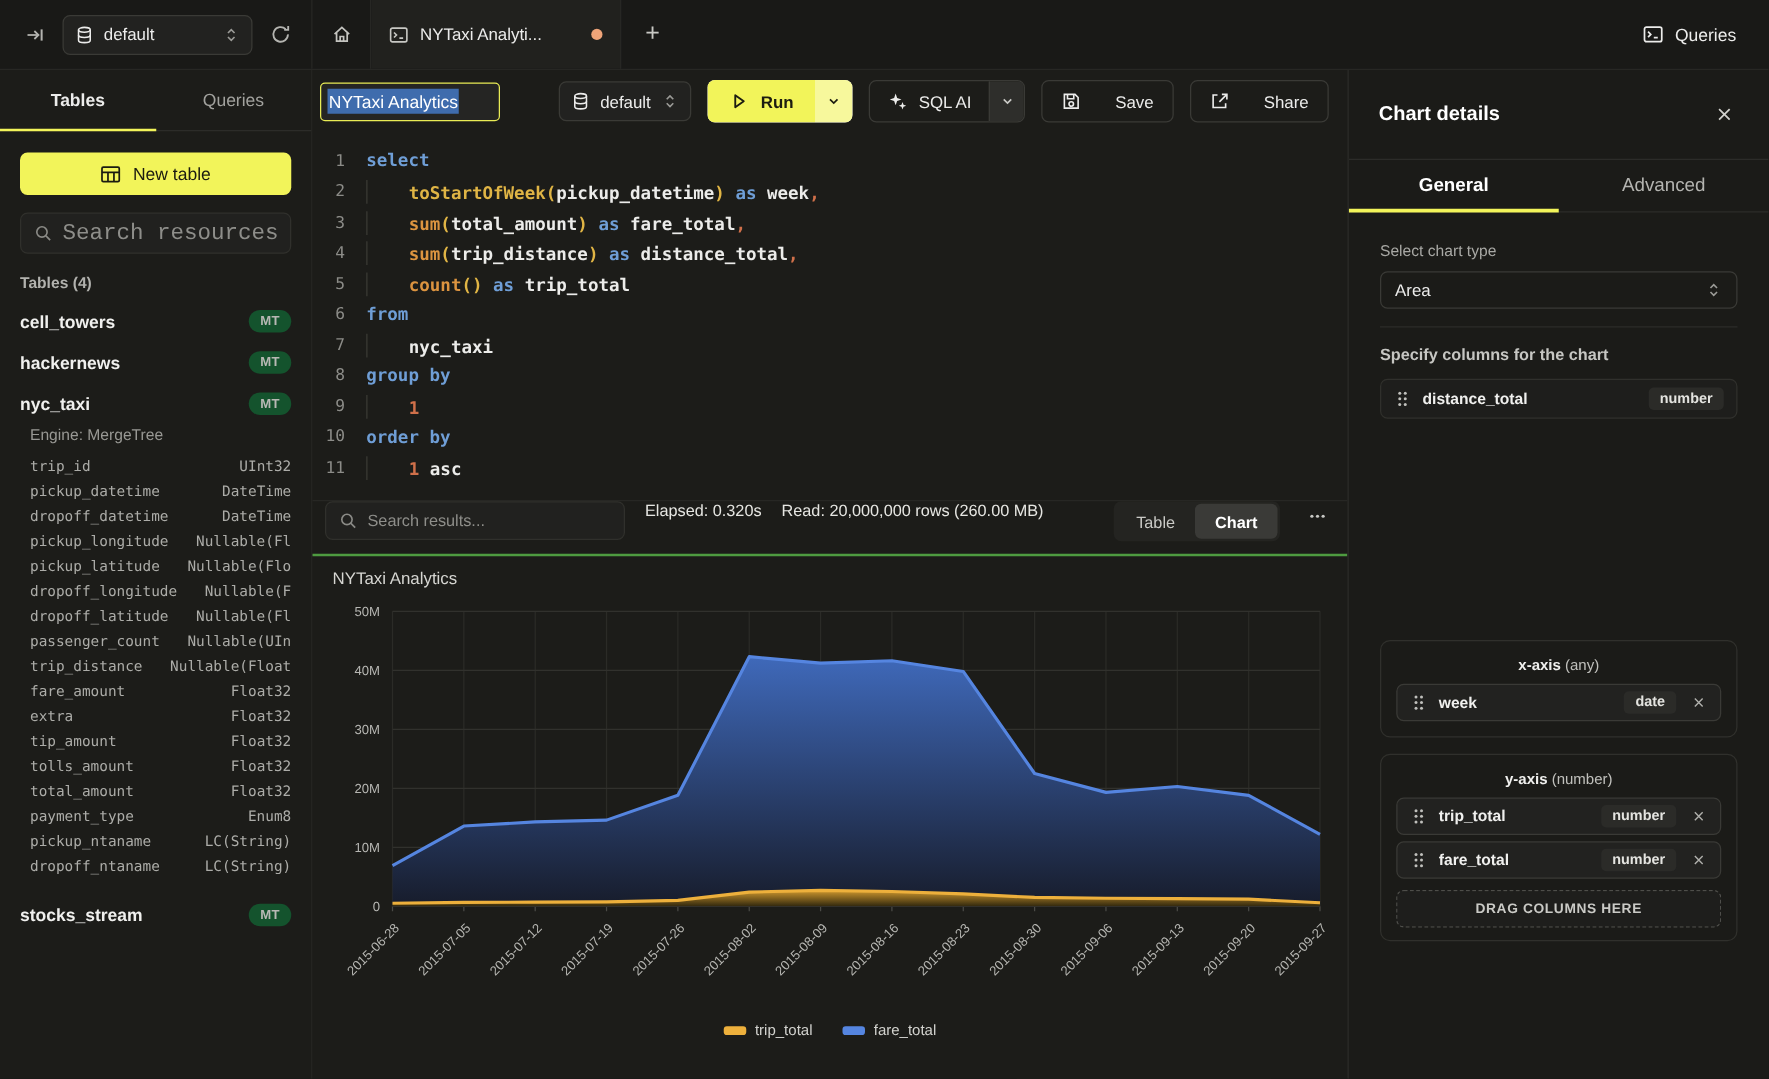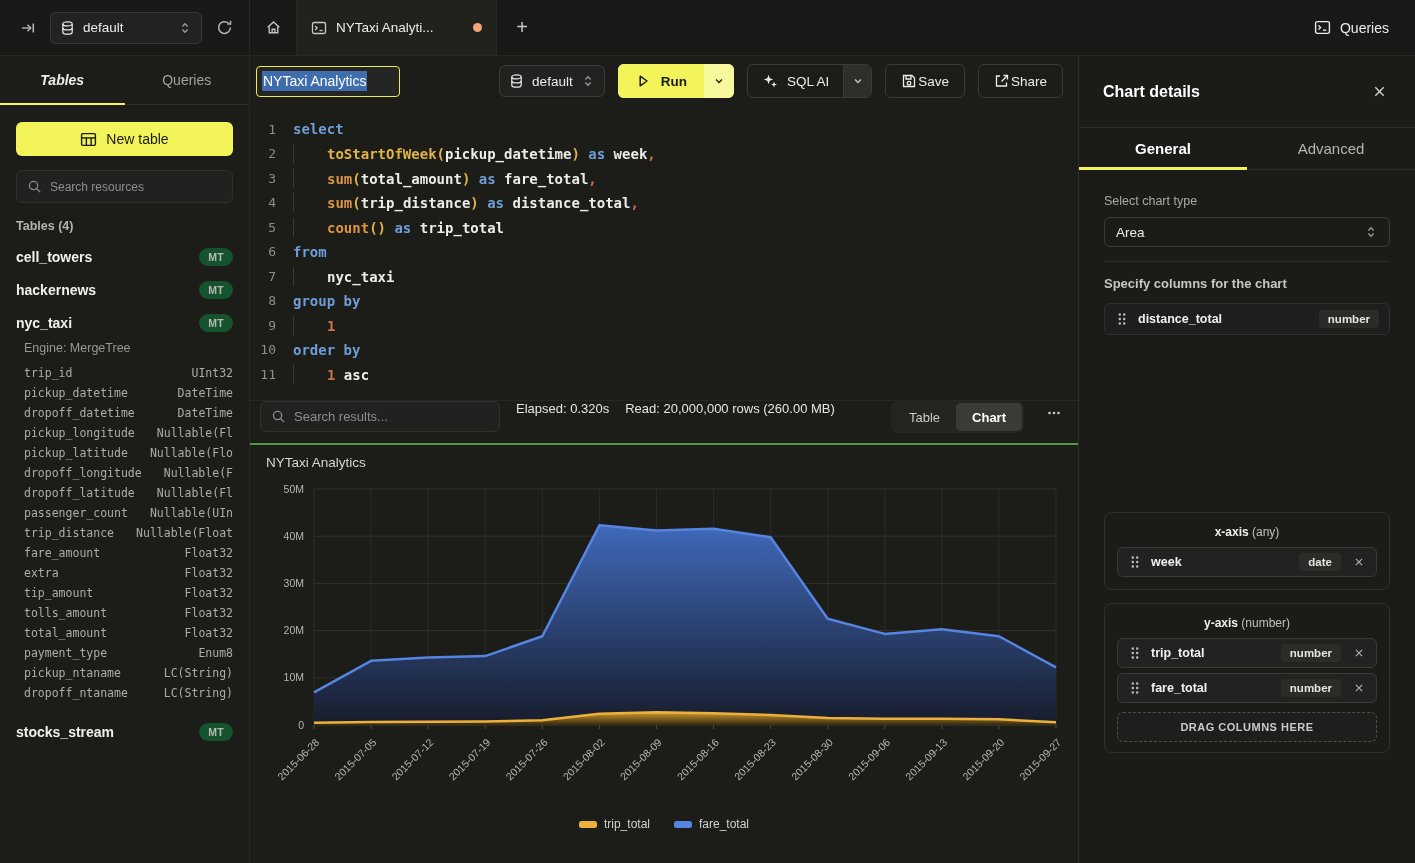--- a/index.html
+++ b/index.html
@@ -34,25 +34,25 @@
   .topbar-right{ display:flex; align-items:center; padding-right:26px;}
   .queries-btn{ background:none; border:none; color:var(--text); display:flex; align-items:center; gap:9px; font-size:14px; font-weight:500; cursor:pointer;}
 
   
   .main-row{ flex:1; display:flex; min-height:0;}
 
   
   .sidebar{ width:250px; flex:none; background:var(--bg1); border-right:1px solid var(--border2); display:flex; flex-direction:column;}
   .side-tabs{ height:49px; display:flex; border-bottom:1px solid #2c2c29; flex:none;}
   .side-tab{ flex:1; background:none; border:none; color:var(--muted); font-size:14px; font-weight:500; cursor:pointer; position:relative;}
-  .side-tab.active{ color:var(--text); font-weight:600;font-style:italic;}
+  .side-tab.active{ color:var(--text); font-weight:600;}
   .side-tab.active::after{ content:""; position:absolute; left:0; right:0; bottom:-1px; height:2.5px; background:var(--accent);}
   .new-table{ margin:17px 16px 0; height:34px; background:var(--accent); color:#1b1b10; border:none; border-radius:6px; font-size:14px; font-weight:400; display:flex; align-items:center; justify-content:center; gap:9px; cursor:pointer; flex:none;}
   .side-search{ margin:14px 16px 0; height:33px; background:#21211f; border:1px solid #30302c; border-radius:6px; display:flex; align-items:center; gap:8px; padding:0 10px; color:var(--faint); flex:none;}
-  .side-search input{ background:none; border:none; outline:none; color:var(--text); font-size:12px; width:100%; font-family:Liberation Sans, sans-serif;}
+  .side-search input{ background:none; border:none; outline:none; color:var(--text); font-size:18px; width:100%; font-family:Liberation Mono, monospace;}
   .side-search input::placeholder{ color:#8e8e8a;}
   .tables-wrap{ flex:1; overflow:hidden; padding-top:16px;}
   .sec-title{ padding:0 16px; font-size:12.5px; font-weight:600; color:#b2b2ae; margin-bottom:7px;}
   .tbl-row{ height:33px; display:flex; align-items:center; justify-content:space-between; padding:0 16px; cursor:pointer;}
   .tbl-row .t-name{ font-size:14px; font-weight:600; color:#f0f0ee;}
   .mt-badge{ background:#14532d; color:#b8b8b4; font-size:10.5px; font-weight:700; padding:3px 9px; border-radius:10px; letter-spacing:.3px;}
   .engine-line{ padding:2px 16px 8px 24px; font-size:12.5px; color:#989894;}
   .col-row{ height:20px; display:flex; align-items:center; justify-content:space-between; padding:0 16px 0 24px; font-family:"DejaVu Sans Mono",monospace; font-size:11.5px; color:#acaca8; cursor:default;}
   .col-row .c-type{ color:#acaca8;}
   .tbl-gap{ height:12px;}
@@ -60,21 +60,21 @@
   
   .workspace{ width:828px; flex:none; display:flex; flex-direction:column; background:var(--bg1);}
   .query-header{ height:50px; flex:none; display:flex; align-items:center; padding:0 15px 0 6px; gap:13px;}
   .title-input{ width:144px; height:31px; background:#252523; border:1.5px solid #e9ec55; border-radius:4px; display:flex; align-items:center; padding:0 5px; overflow:hidden; cursor:text;}
   .title-input .sel{ background:var(--selection); color:#fff; font-size:14px; font-weight:500; white-space:nowrap; padding:2px 1px;}
   .qh-spacer{ flex:1;}
   .qh-db{ width:167px; height:32px;}
   .run-btn{ height:34px; display:flex; border:none; border-radius:6px; overflow:hidden; cursor:pointer; padding:0;}
   .run-main{ background:var(--accent); color:#1c1c10; display:flex; align-items:center; gap:10px; padding:0 17px; font-size:13.5px; font-weight:600;}
   .run-caret{ background:#f7f89c; color:#1c1c10; width:30px; display:flex; align-items:center; justify-content:center;}
-  .ghost-btn{ height:34px; background:none; border:1px solid var(--border); border-radius:6px; color:var(--text); display:flex; align-items:center; gap:1px; padding:0 15px; font-size:13.5px; font-weight:500; cursor:pointer;}
+  .ghost-btn{ height:34px; background:none; border:1px solid var(--border); border-radius:6px; color:var(--text); display:flex; align-items:center; gap:27px; padding:0 15px; font-size:13.5px; font-weight:500; cursor:pointer;}
   .sqlai-btn{ height:34px; display:flex; border:1px solid var(--border); border-radius:6px; overflow:hidden; cursor:pointer; padding:0; background:none;}
   .sqlai-main{ display:flex; align-items:center; gap:9px; padding:0 14px; color:var(--text); font-size:13.5px; font-weight:500;}
   .sqlai-caret{ width:28px; background:#2e2e2b; color:#c8c8c4; display:flex; align-items:center; justify-content:center; border-left:1px solid var(--border);}
 
   
   .editor{ height:294px; flex:none; padding:11px 0 0 4px; overflow:hidden; font-family:"DejaVu Sans Mono",monospace; font-size:14px;}
   .ed-line{ display:flex; height:24.5px; align-items:center;}
   .ed-line .ln{ width:22px; flex:none; text-align:right; color:#8c8c88; font-size:13px; margin-right:17px;}
   .ed-line .code{ white-space:pre; font-weight:600; color:var(--text);}
   .indent-guide{ display:inline-block; width:34px; height:19px; border-left:1px solid #3a3a35; vertical-align:-4px;}

